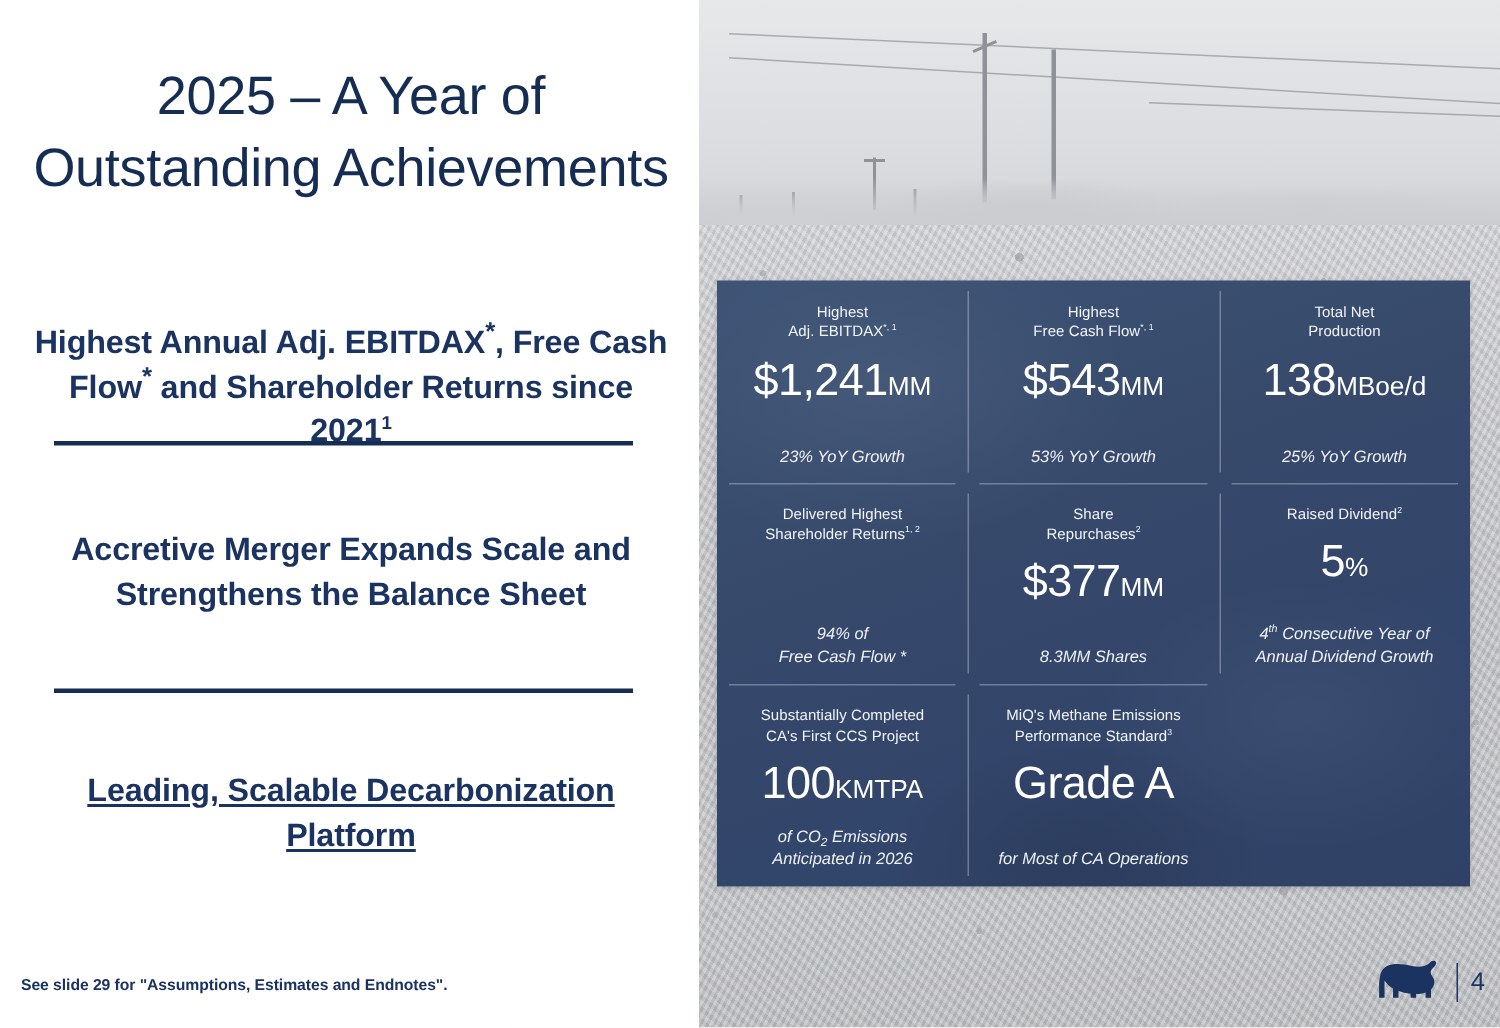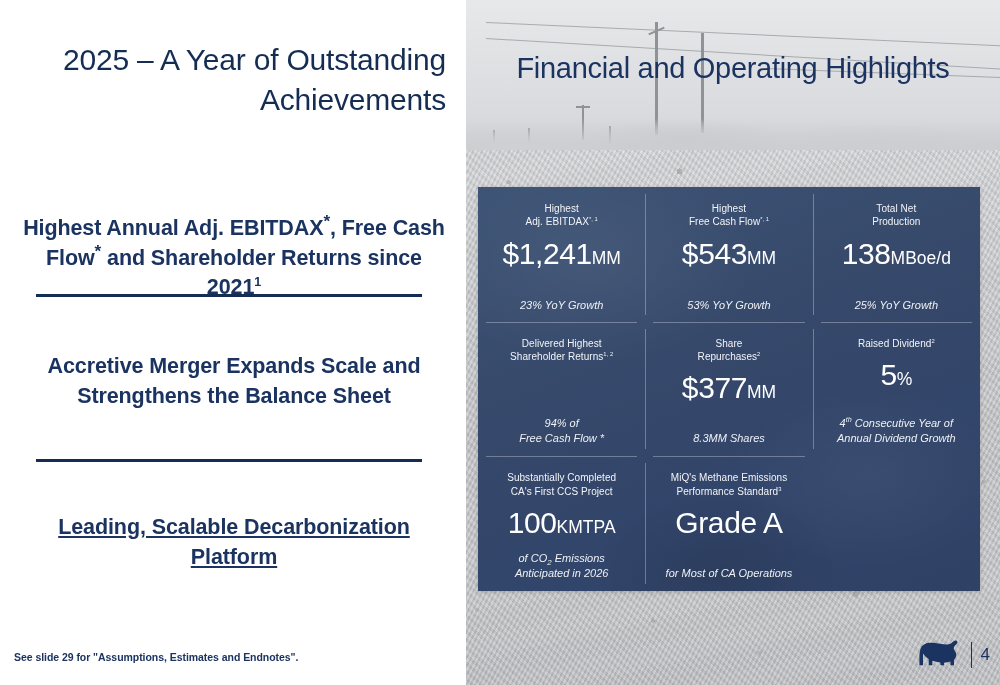--- a/index.html
+++ b/index.html
@@ -29,23 +29,23 @@
     top: 0;
     width: 466px;
     height: 685px;
     background: #ffffff;
   }
   .slide-title {
     position: absolute;
     left: 22px;
     top: 40px;
     width: 424px;
-    text-align: right;
+    text-align: center;
     color: #152C53;
-    font-size: 30px;
+    font-size: 36px;
     font-weight: 400;
     line-height: 1.32;
     letter-spacing: -0.2px;
   }
   .pillar {
     position: absolute;
     left: 22px;
     width: 424px;
     text-align: center;
     color: #1B3360;
@@ -337,21 +337,20 @@
     <div class="pole pole-sec"></div>
     <div class="pole pole-small"></div>
     <div class="pole-small-cross"></div>
     <div class="pole pole-tiny-1"></div>
     <div class="pole pole-tiny-2"></div>
     <div class="pole pole-tiny-3"></div>
     <div class="ridge"></div>
     <div class="ground"></div>
     <div class="ground-speckle"></div>
 
-    <div class="right-title">Financial and Operating Highlights</div>
 
     <div class="metrics-panel">
 
       <div class="cell col-left row-top">
         <div class="cell-label">
           <span>Highest</span><br>
           <span>Adj. EBITDAX</span><sup class="mark">*, 1</sup>
         </div>
         <div class="cell-value"><span>$1,241</span><span class="unit">MM</span></div>
         <div class="cell-note"><span>23% YoY Growth</span></div>

